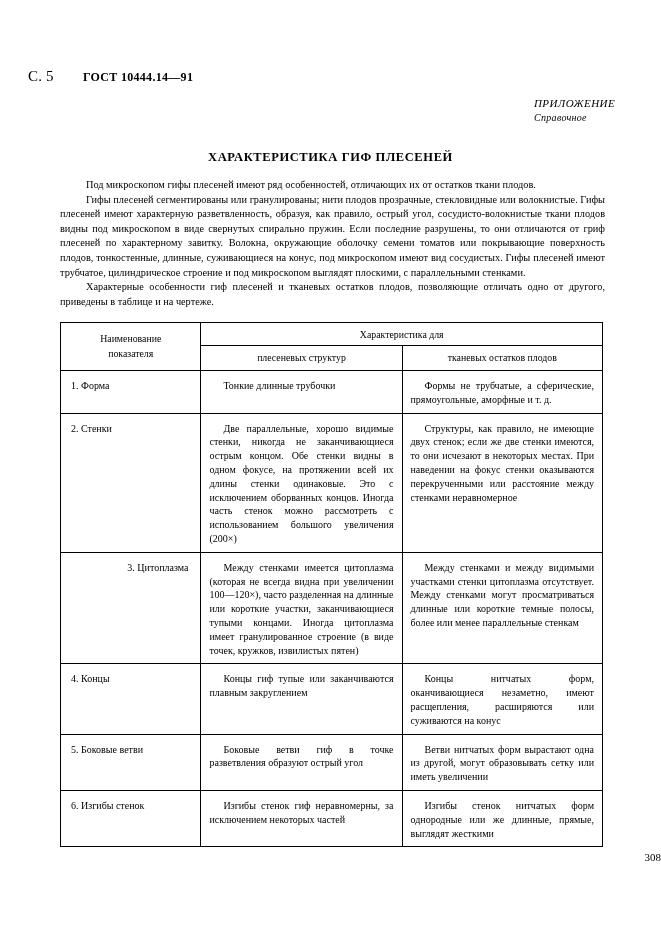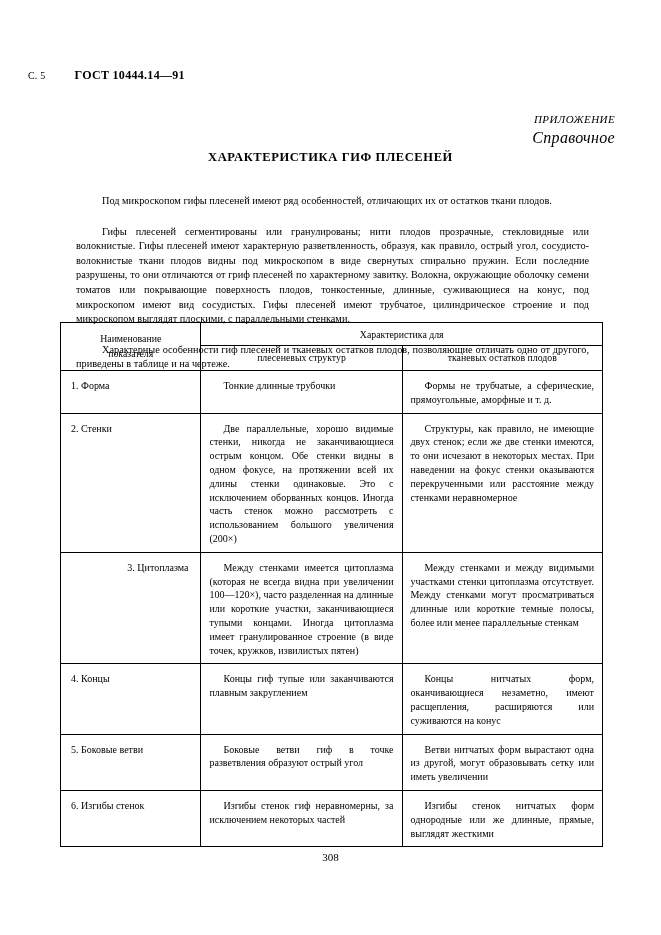--- a/index.html
+++ b/index.html
@@ -24,43 +24,42 @@
   .header-line {
     position: absolute;
     top: 68px;
     left: 28px;
     right: 28px;
     font-size: 11.5px;
     font-family: "Liberation Serif", serif;
     letter-spacing: 0.2px;
   }
   .header-line .page-no {
-    font-size: 10px;
+    font-size: 15px;
   }
   .header-line .std-name {
     font-weight: bold;
     font-size: 12px;
     letter-spacing: 0.3px;
     margin-left: 26px;
   }
   .appendix-block {
     position: absolute;
-    top: 112px;
+    top: 96px;
     right: 46px;
-    text-align: right;
     line-height: 1.35;
   }
   .appendix-title {
     font-style: italic;
     font-size: 11px;
     letter-spacing: 0.4px;
   }
   .appendix-sub {
     font-style: italic;
-    font-size: 16px;
+    font-size: 10px;
     letter-spacing: 0.3px;
     font-family: Liberation Serif, serif;
   }
   .doc-title {
     position: absolute;
     top: 150px;
     left: 0;
     width: 661px;
     text-align: center;
     font-weight: bold;
@@ -70,21 +69,21 @@
   .body-text {
     position: absolute;
     top: 178px;
     left: 60px;
     width: 545px;
     font-size: 10.3px;
     line-height: 1.42;
     text-align: justify;
   }
   .body-text p {
-    margin: 16px;
+    margin: 0;
     text-indent: 26px;
   }
   table.main {
     position: absolute;
     top: 322px;
     left: 60px;
     width: 543px;
     border-collapse: collapse;
     font-size: 10px;
   }
@@ -138,21 +137,21 @@
   td.cell-txt p {
     margin: 0;
     text-indent: 14px;
   }
   .mid-pad { padding-top: 18px !important; }
   .footer-page {
     position: absolute;
     bottom: 72px;
     left: 0;
     width: 661px;
-    text-align: center;
+    text-align: right;
     font-size: 11px;
   }
 </style>
 </head>
 <body>
 
 <div class="page">
 
   <div class="header-line">
     <span class="page-no">С. 5</span>

